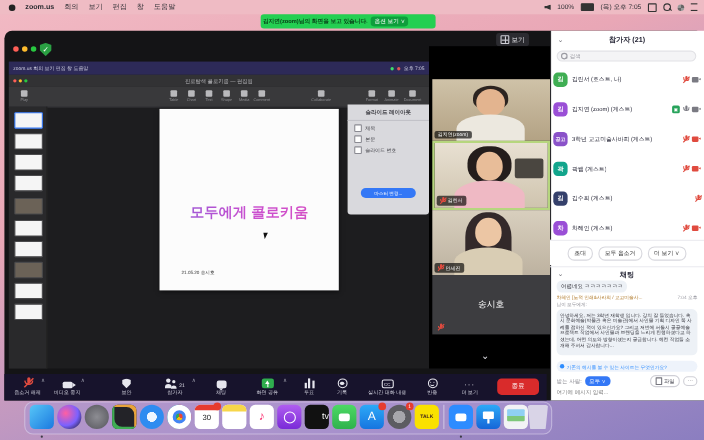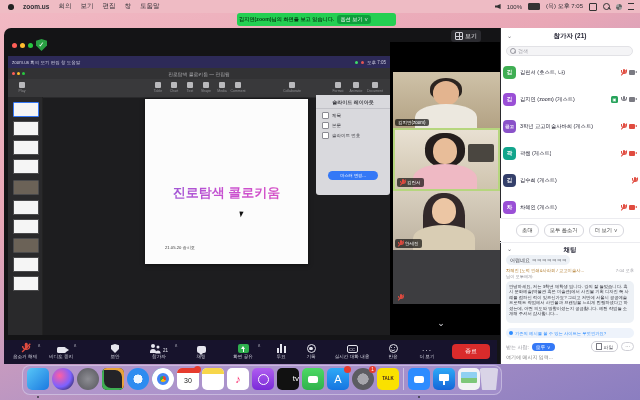--- a/index.html
+++ b/index.html
@@ -238,21 +238,21 @@
 <div class="thumb" style="top:140px"></div>
 <div class="thumb" style="top:159px"></div>
 <div class="thumb dark" style="top:180px"></div>
 <div class="thumb" style="top:200px"></div>
 <div class="thumb" style="top:219px"></div>
 <div class="thumb dark" style="top:238px"></div>
 <div class="thumb" style="top:257px"></div>
 <div class="thumb" style="top:276px"></div>
 
 <div class="abs slide">
-  <div class="slide-title txt">진로탐색 콜로키움</div>
+  <div class="slide-title txt">모두에게 콜로키움</div>
   <div class="cursor"></div>
   <div class="slide-by txt">21.05.20 송시호</div>
 </div>
 
 <div class="abs inspector">
   <div class="insp-title">슬라이드 레이아웃</div>
   <div class="insp-row">
       <span class="cb"></span>
       <span>제목</span>
     </div>
@@ -297,20 +297,21 @@
   <div class="body-sh" style="left:20px;top:34px;width:62px;height:26px;background:#d9cdb4"></div>
   <div class="namebadge">
       <span class="micoff">
         <i></i>
       </span>
       <span>안세진</span>
     </div>
 </div>
 
 <div class="tile" style="top:250px;height:54px;background:#3d3d40">
+  <div class="abs" style="left:0;right:0;top:21px;text-align:center;color:#fff;font-size:8px">송시호</div>
   <div class="namebadge" style="background:none">
       <span class="micoff">
         <i></i>
       </span>
     </div>
 </div>
 
 <div class="abs chev-btn">⌄</div>
 
 <div class="abs panel"></div>

